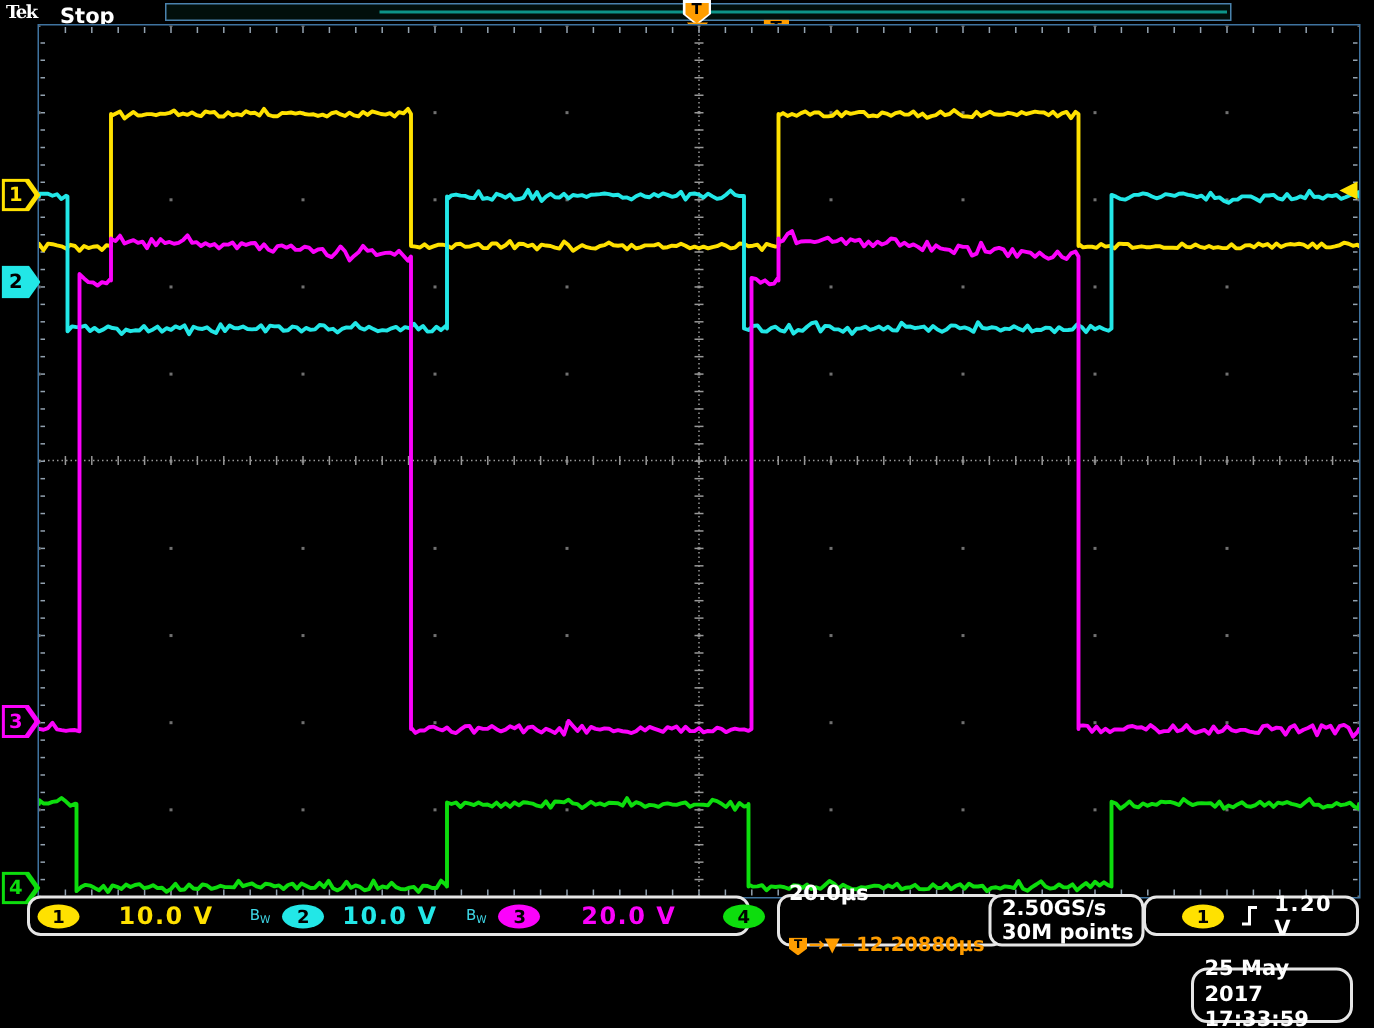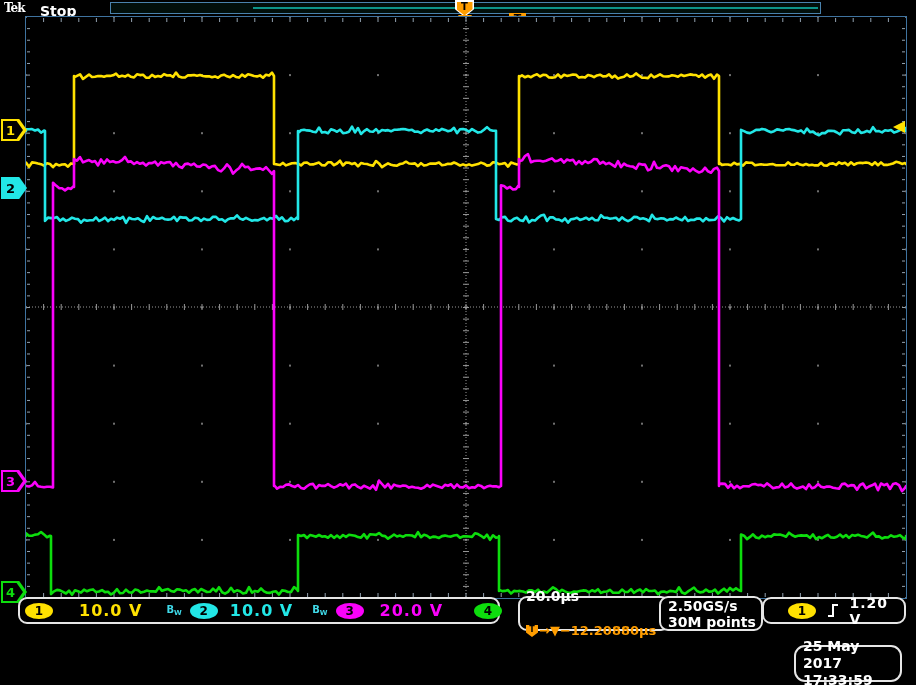--- a/index.html
+++ b/index.html
@@ -54,21 +54,21 @@
      border-top:6px solid transparent;border-bottom:6px solid transparent;
      border-right:12px solid #ffe100;}
 
   
   .readout-box{background:#000;border:2px solid #e6e6e6;border-radius:9px;
      box-sizing:border-box;display:flex;align-items:center;}
   #ch-readouts{left:18px;top:597px;width:482px;height:27px;}
   .ch-oval{width:28px;height:16px;border-radius:50%;display:flex;align-items:center;
      justify-content:center;font-size:12px;font-weight:bold;color:#000;flex:none;}
   .ch-scale{font-size:16px;font-weight:bold;letter-spacing:1px;white-space:nowrap;}
-  .bw-tag{font-weight:bold;color:#3fd9e8;font-size:10px;flex:none;}
+  .bw-tag{font-weight:normal;color:#3fd9e8;font-size:10px;flex:none;}
   .bw-tag .sub{font-size:7px;vertical-align:-2px;}
 
   #tb-box{left:518px;top:596px;width:152px;height:35px;flex-direction:column;
           align-items:flex-start;justify-content:center;padding-left:6px;gap:20px;}
   #tb-scale{font-size:14px;font-weight:bold;color:#fff;line-height:15px;}
   #tb-delay{display:flex;align-items:center;gap:1px;line-height:14px;}
   #tb-delay .t-shield{width:12px;height:12px;font-size:8px;line-height:9px;}
   #tb-delay-text{color:#ff9d00;font-size:13px;font-weight:bold;white-space:nowrap;}
 
   #acq-box{left:659px;top:596px;width:104px;height:35px;flex-direction:column;
@@ -549,21 +549,21 @@
 <div class="abs" id="trig-level-arrow" style="top: 121px;"></div>
 
 <div class="abs readout-box" id="ch-readouts">
   <div class="ch-oval" style="margin-left: 5px; background: rgb(255, 225, 0);">1</div>
   <div class="ch-scale" style="margin-left: 26px; color: rgb(255, 225, 0);">10.0 V</div>
   <div class="bw-tag" style="margin-left:24px;"><span>B</span><span class="sub">W</span></div>
   <div class="ch-oval" style="margin-left: 8px; background: rgb(34, 231, 231);">2</div>
   <div class="ch-scale" style="margin-left: 12px; color: rgb(34, 231, 231);">10.0 V</div>
   <div class="bw-tag" style="margin-left:19px;"><span>B</span><span class="sub">W</span></div>
   <div class="ch-oval" style="margin-left: 8px; background: rgb(251, 2, 251);">3</div>
-  <div class="ch-scale" style="margin-left: 16px; color: rgb(251, 2, 251);">20.0 V</div>
+  <div class="ch-scale" style="margin-left: 27px; color: rgb(251, 2, 251);">20.0 V</div>
   <div class="ch-oval" style="margin-left: 31px; background: rgb(13, 221, 13);">4</div>
   <div class="ch-scale" style="margin-left: 17px; color: rgb(13, 221, 13);">10.0 V</div>
 </div>
 
 <div class="abs readout-box" id="tb-box">
   <div id="tb-scale">20.0µs</div>
   <div id="tb-delay">
     <div class="t-shield">T</div>
     <div id="tb-delay-text">→▼−12.20880µs</div>
   </div>

